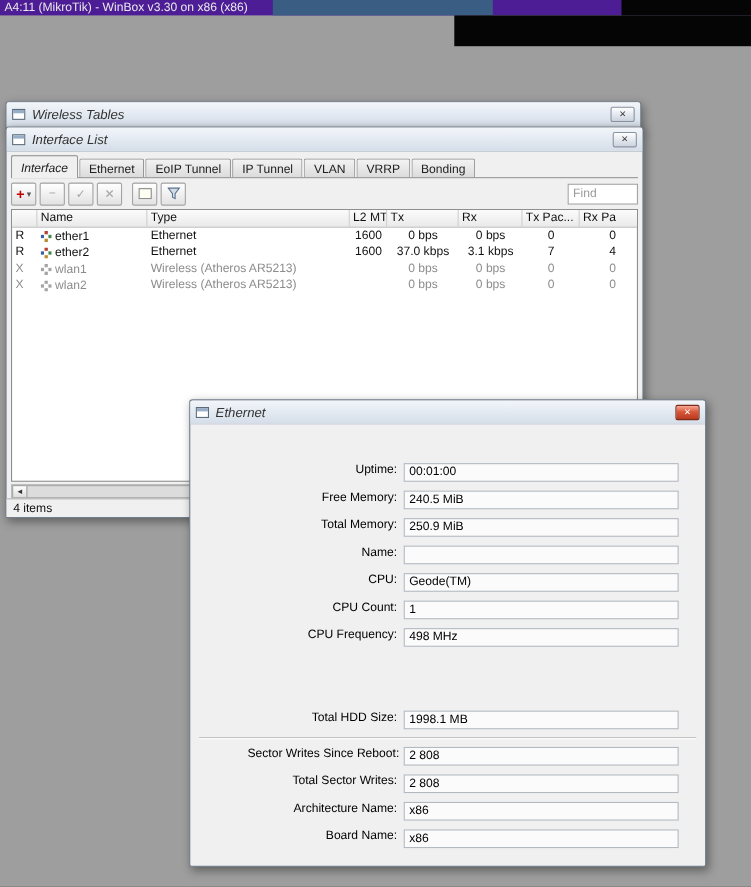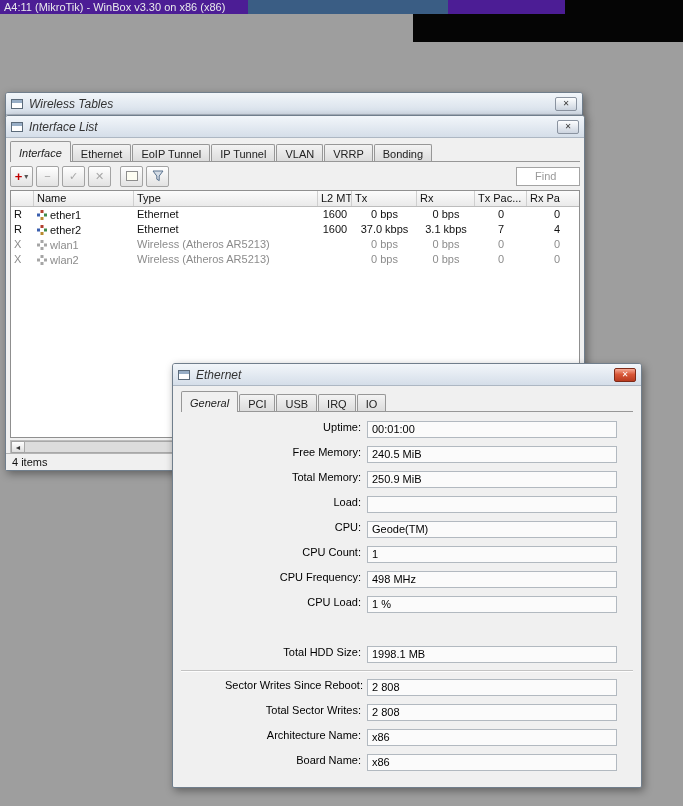--- a/index.html
+++ b/index.html
@@ -32,21 +32,21 @@
   .win-il { left:5px; top:115px; width:580px; height:356px; z-index:2; }
   .win-wt { left:5px; top:92px; width:578px; height:27px; z-index:1; }
   .win-il .tabstrip { left:4px; right:4px; top:25px; }
   .toolbar { position:absolute; left:4px; right:4px; top:48px; height:24px; display:flex; gap:3px; align-items:center; }
   .tbtn { height:21px; min-width:23px; border:1px solid #a3a3a3; border-radius:2px; background:linear-gradient(#ffffff,#e2e2e2); display:flex; align-items:center; justify-content:center; font-size:11px; padding:0 3px; font-family:inherit; }
   .plus { color:#c00000; font-weight:bold; font-size:13px; line-height:11px; }
   .ddown { color:#555; font-size:8px; margin-left:2px; }
   .glyph-dis { color:#a7a7a7; font-size:11px; }
   .cbtn { margin-left:6px; }
   .comment-ic { width:12px; height:10px; border:1px solid #8d8d8d; background:#fdfdf2; display:block; }
-  .find { margin-left:auto; width:64px; height:19px; border:1px solid #a3a3a3; font:inherit; padding:0 18px; background:#fff; }
+  .find { margin-left:auto; width:64px; height:19px; border:1px solid #a3a3a3; font:inherit; padding:0 4px; background:#fff; }
   .find::placeholder { color:#9a9a9a; }
 
   .iltable { position:absolute; left:4px; right:4px; top:74px; height:248px; border:1px solid #8f8f8f; background:#fff; overflow:hidden; }
   .thead, .trow { display:grid; grid-template-columns:23px 100px 184px 34px 65px 58px 52px 60px; width:576px; }
   .thead { background:linear-gradient(#fbfbfb,#eaeaea); border-bottom:1px solid #bcbcbc; height:16px; }
   .th { border-right:1px solid #cfcfcf; padding:1px 3px; font-size:11px; line-height:13px; white-space:nowrap; overflow:hidden; color:#111; }
   .th.sorted { display:flex; align-items:center;gap:16px; }
   .sort { font-size:7px; margin-left:5px; color:#222; }
   .trow { height:15px; }
   .td { padding:1px 3px; font-size:11px; line-height:12px; white-space:nowrap; overflow:hidden; }
@@ -233,60 +233,49 @@
     </div>
   </div>
 
   <div class="window win-res">
     <div class="titlebar">
       <span class="winicon"></span>
       <span class="wtitle">Ethernet</span>
       <button class="closebtn red">✕</button>
     </div>
 
-    <div class="tabstrip">
-      <div class="tab selected">General</div>
-      <div class="tab">PCI</div>
-      <div class="tab">USB</div>
-      <div class="tab">IRQ</div>
-      <div class="tab">IO</div>
-    </div>
 
     <div class="frow" style="top:57px">
       <div class="flabel">Uptime:</div>
       <div class="fvalue">00:01:00</div>
     </div>
     <div class="frow" style="top:82px">
       <div class="flabel">Free Memory:</div>
       <div class="fvalue">240.5 MiB</div>
     </div>
     <div class="frow" style="top:107px">
       <div class="flabel">Total Memory:</div>
       <div class="fvalue">250.9 MiB</div>
     </div>
     <div class="frow" style="top:132px">
-      <div class="flabel">Load:</div>
+      <div class="flabel">Name:</div>
       <div class="fvalue"></div>
     </div>
     <div class="frow" style="top:157px">
       <div class="flabel">CPU:</div>
       <div class="fvalue">Geode(TM)</div>
     </div>
     <div class="frow" style="top:182px">
       <div class="flabel">CPU Count:</div>
       <div class="fvalue">1</div>
     </div>
     <div class="frow" style="top:207px">
       <div class="flabel">CPU Frequency:</div>
       <div class="fvalue">498 MHz</div>
     </div>
-    <div class="frow" style="top:232px">
-      <div class="flabel">CPU Load:</div>
-      <div class="fvalue">1 %</div>
-    </div>
     <div class="frow" style="top:282px">
       <div class="flabel">Total HDD Size:</div>
       <div class="fvalue">1998.1 MB</div>
     </div>
 
     <div class="sep" style="top:306px"></div>
 
     <div class="frow" style="top:315px">
       <div class="flabel">Sector Writes Since Reboot:</div>
       <div class="fvalue">2 808</div>

